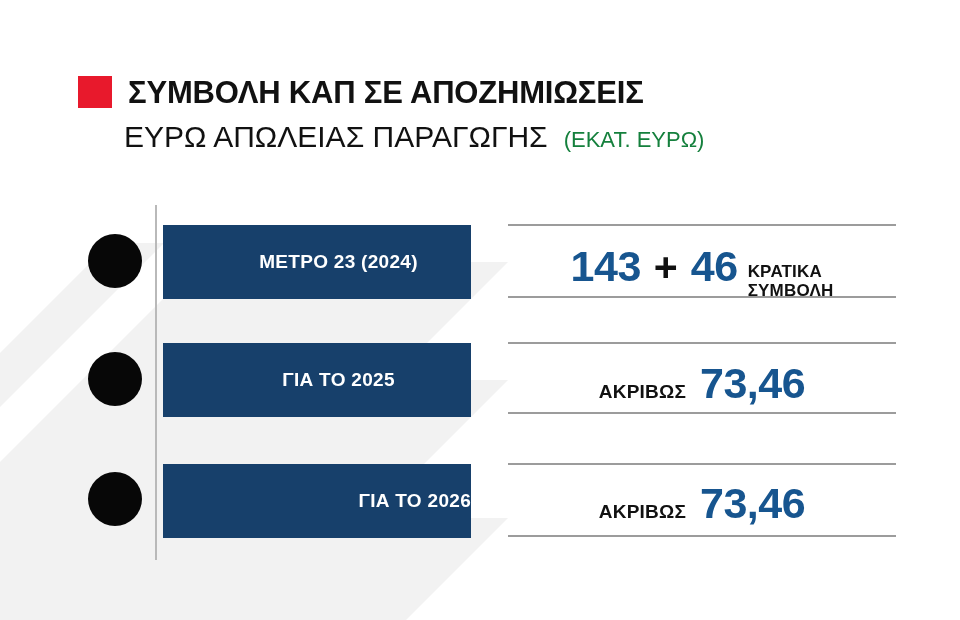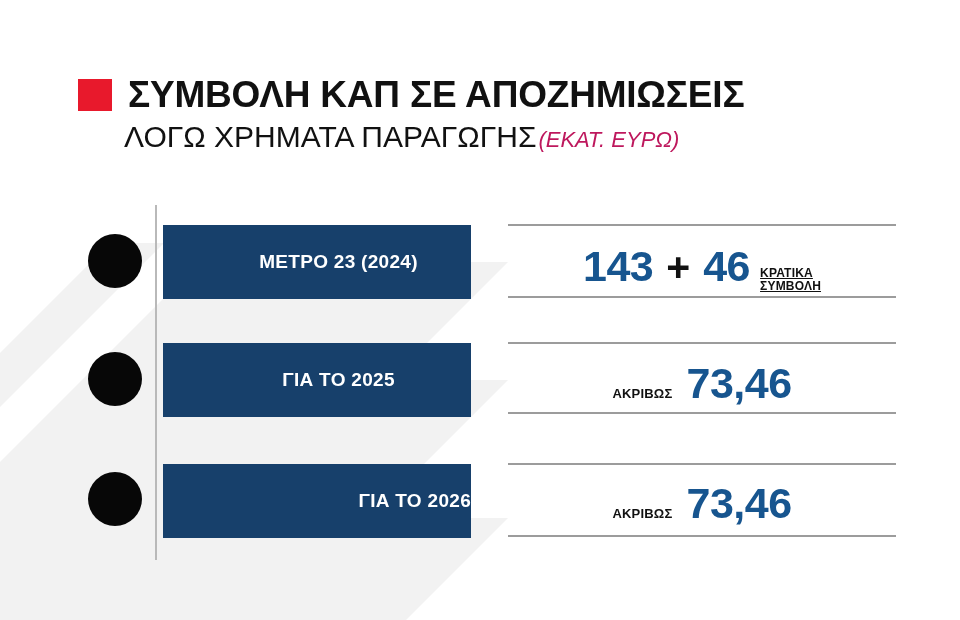--- a/index.html
+++ b/index.html
@@ -48,21 +48,21 @@
     align-items: center;
   }
   .red-square {
     width: 34px;
     height: 32px;
     background: #e8192c;
     margin-right: 16px;
     flex: 0 0 auto;
   }
   .title-main {
-    font-size: 37px;
+    font-size: 31px;
     font-weight: bold;
     color: #111111;
     letter-spacing: -0.2px;
     white-space: nowrap;
     line-height: 1;
   }
   .subtitle-row {
     position: absolute;
     left: 124px;
     top: 122px;
@@ -73,24 +73,23 @@
   .subtitle-main {
     font-size: 30px;
     font-weight: normal;
     color: #111111;
     letter-spacing: 0px;
     line-height: 1;
   }
   .subtitle-unit {
     font-size: 22px;
     font-weight: normal;
-    color: #be185d;
-    margin-left: 2px;
-    line-height: 1;
-    font-style: italic;
+    color: #15803d;
+    margin-left: 16px;
+    line-height: 1;
   }
 
   
   .guide-line {
     position: absolute;
     left: 155px;
     top: 205px;
     width: 2px;
     height: 355px;
     background: #b9b9b9;
@@ -146,21 +145,21 @@
     position: absolute;
     left: 508px;
     width: 388px;
     display: flex;
     align-items: baseline;
     justify-content: center;
     z-index: 6;
     white-space: nowrap;
   }
   .prefix-word {
-    font-size: 13px;
+    font-size: 19px;
     font-weight: bold;
     color: #111111;
     letter-spacing: 0.2px;
     margin-right: 14px;
   }
   .big-number {
     font-size: 43px;
     font-weight: bold;
     color: #17558f;
     letter-spacing: -0.5px;
@@ -174,26 +173,25 @@
     line-height: 1;
   }
   .note-stack {
     display: inline-flex;
     flex-direction: column;
     margin-left: 10px;
     position: relative;
     top: -4px;
   }
   .note-line {
-    font-size: 12px;
+    font-size: 17px;
     font-weight: bold;
     color: #111111;
     line-height: 1.12;
     letter-spacing: 0.2px;
-    text-decoration: underline;
   }
 </style>
 </head>
 <body>
 
 <div id="infographic">
 
   <div class="shadow-layer">
 
     <div class="long-shadow" style="left:110px; top:243px; width:54px; height:420px; transform: skewX(-45deg);"></div>
@@ -208,21 +206,21 @@
 
     <div class="long-shadow" style="left:200px; top:518px; width:308px; height:170px; transform: skewX(-45deg);"></div>
   </div>
 
   <div class="header">
     <div class="title-row">
       <div class="red-square"></div>
       <div class="title-main">ΣΥΜΒΟΛΗ ΚΑΠ ΣΕ ΑΠΟΖΗΜΙΩΣΕΙΣ</div>
     </div>
     <div class="subtitle-row">
-      <div class="subtitle-main">ΛΟΓΩ ΧΡΗΜΑΤΑ ΠΑΡΑΓΩΓΗΣ</div>
+      <div class="subtitle-main">ΕΥΡΩ ΑΠΩΛΕΙΑΣ ΠΑΡΑΓΩΓΗΣ</div>
       <div class="subtitle-unit">(ΕΚΑΤ. ΕΥΡΩ)</div>
     </div>
   </div>
 
   <div class="guide-line"></div>
 
   <div class="sep-line" style="top:224px;"></div>
   <div class="sep-line" style="top:296px;"></div>
   <div class="sep-line" style="top:342px;"></div>
   <div class="sep-line" style="top:412px;"></div>

